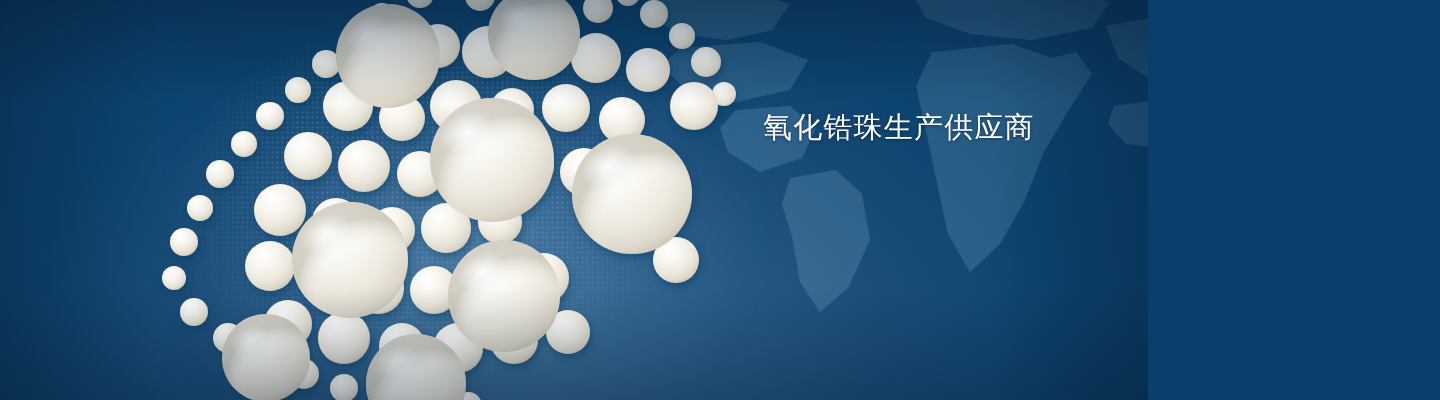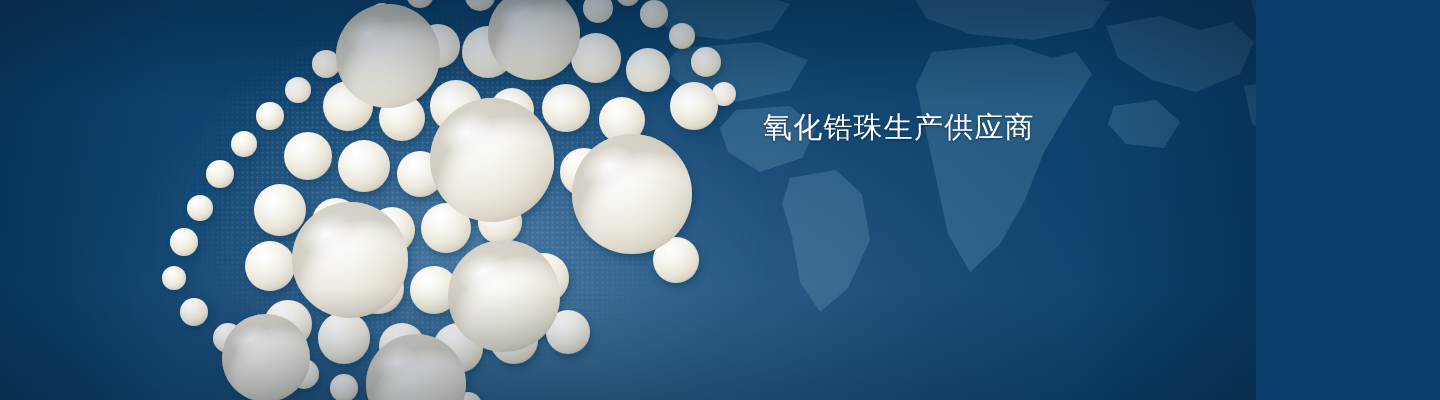--- a/index.html
+++ b/index.html
@@ -4,21 +4,21 @@
 <style>
   html, body {
     margin: 0;
     padding: 0;
     background: #0a3f6b;
   }
   * { box-sizing: border-box; }
 
   .banner {
     position: relative;
-    width: 1256px;
+    width: 1148px;
     height: 400px;
     overflow: hidden;
     font-family: "Liberation Sans", "DejaVu Sans", sans-serif;
     background: #0a3f6b;
   }
 
   
   .bg-base {
     position: absolute;
     inset: 0;

